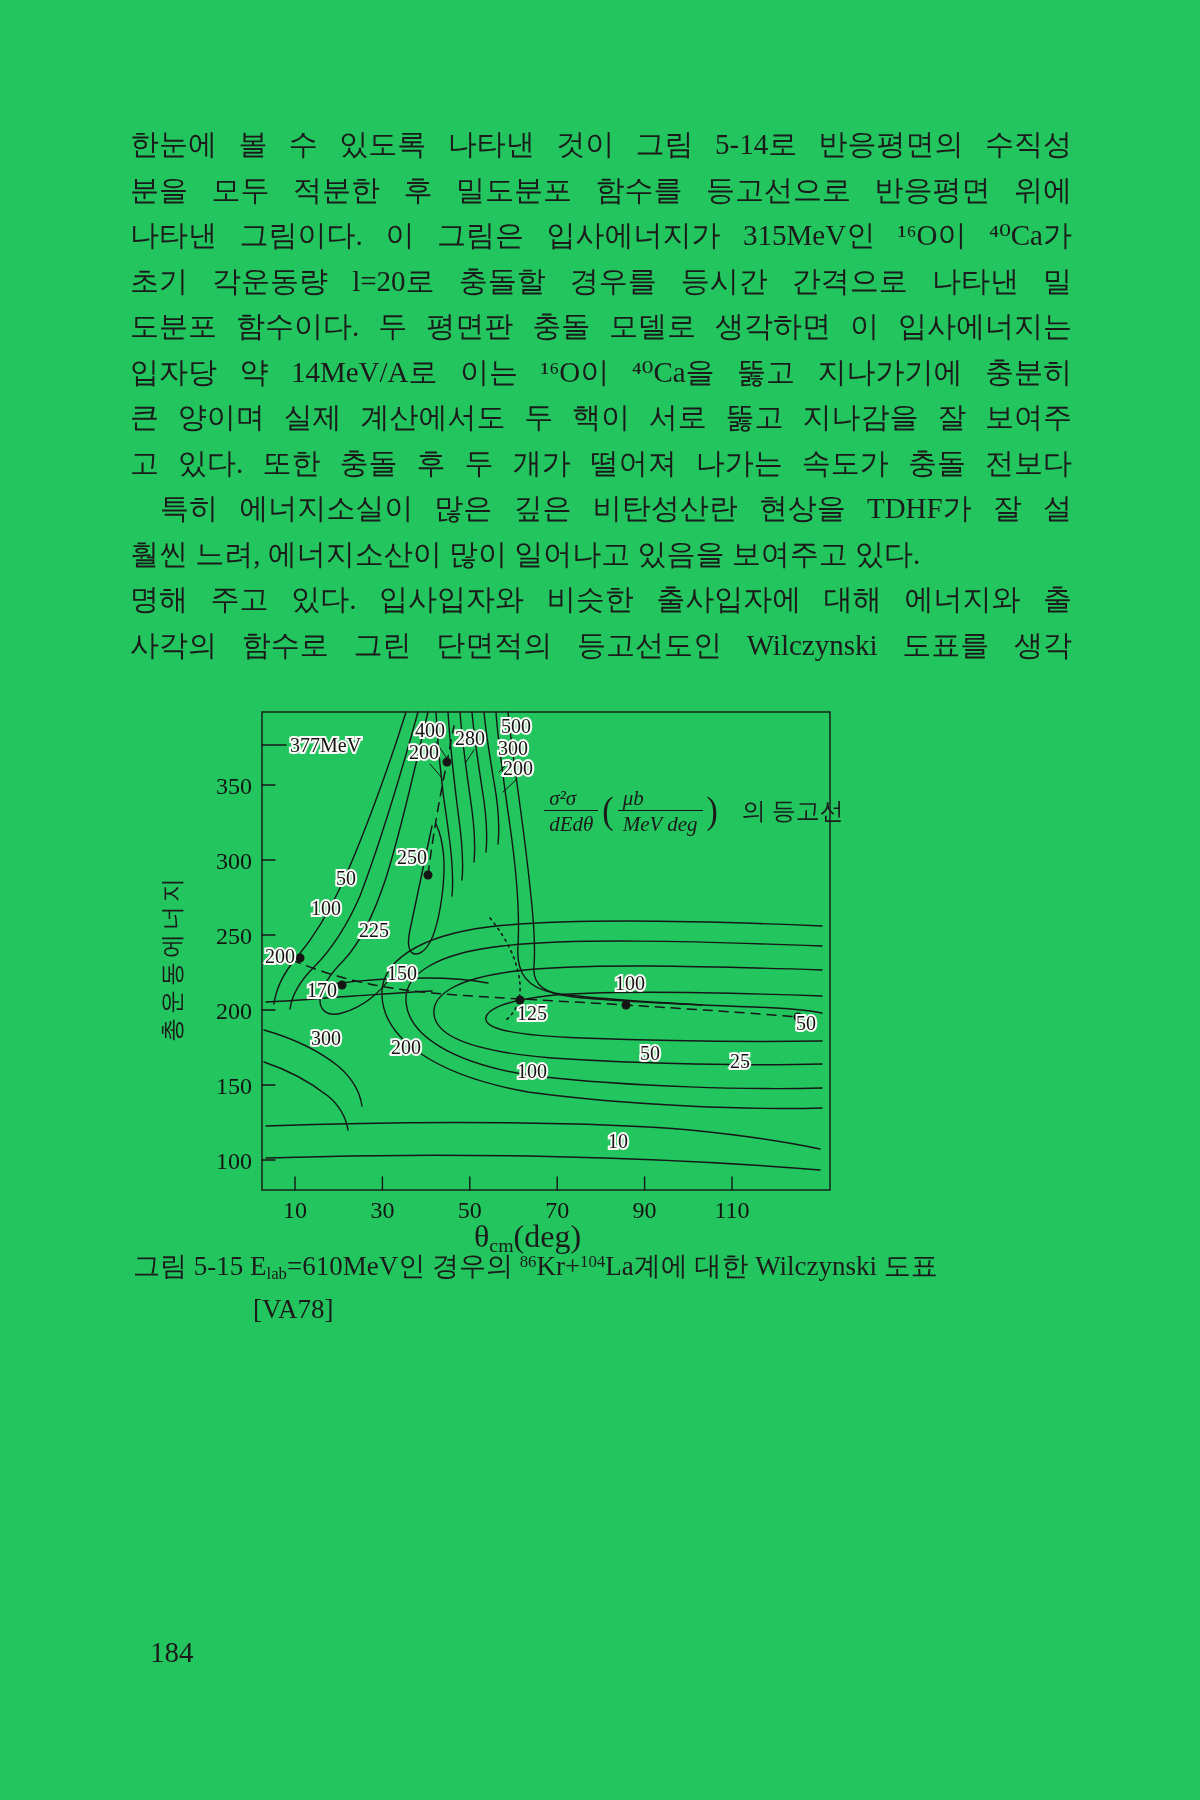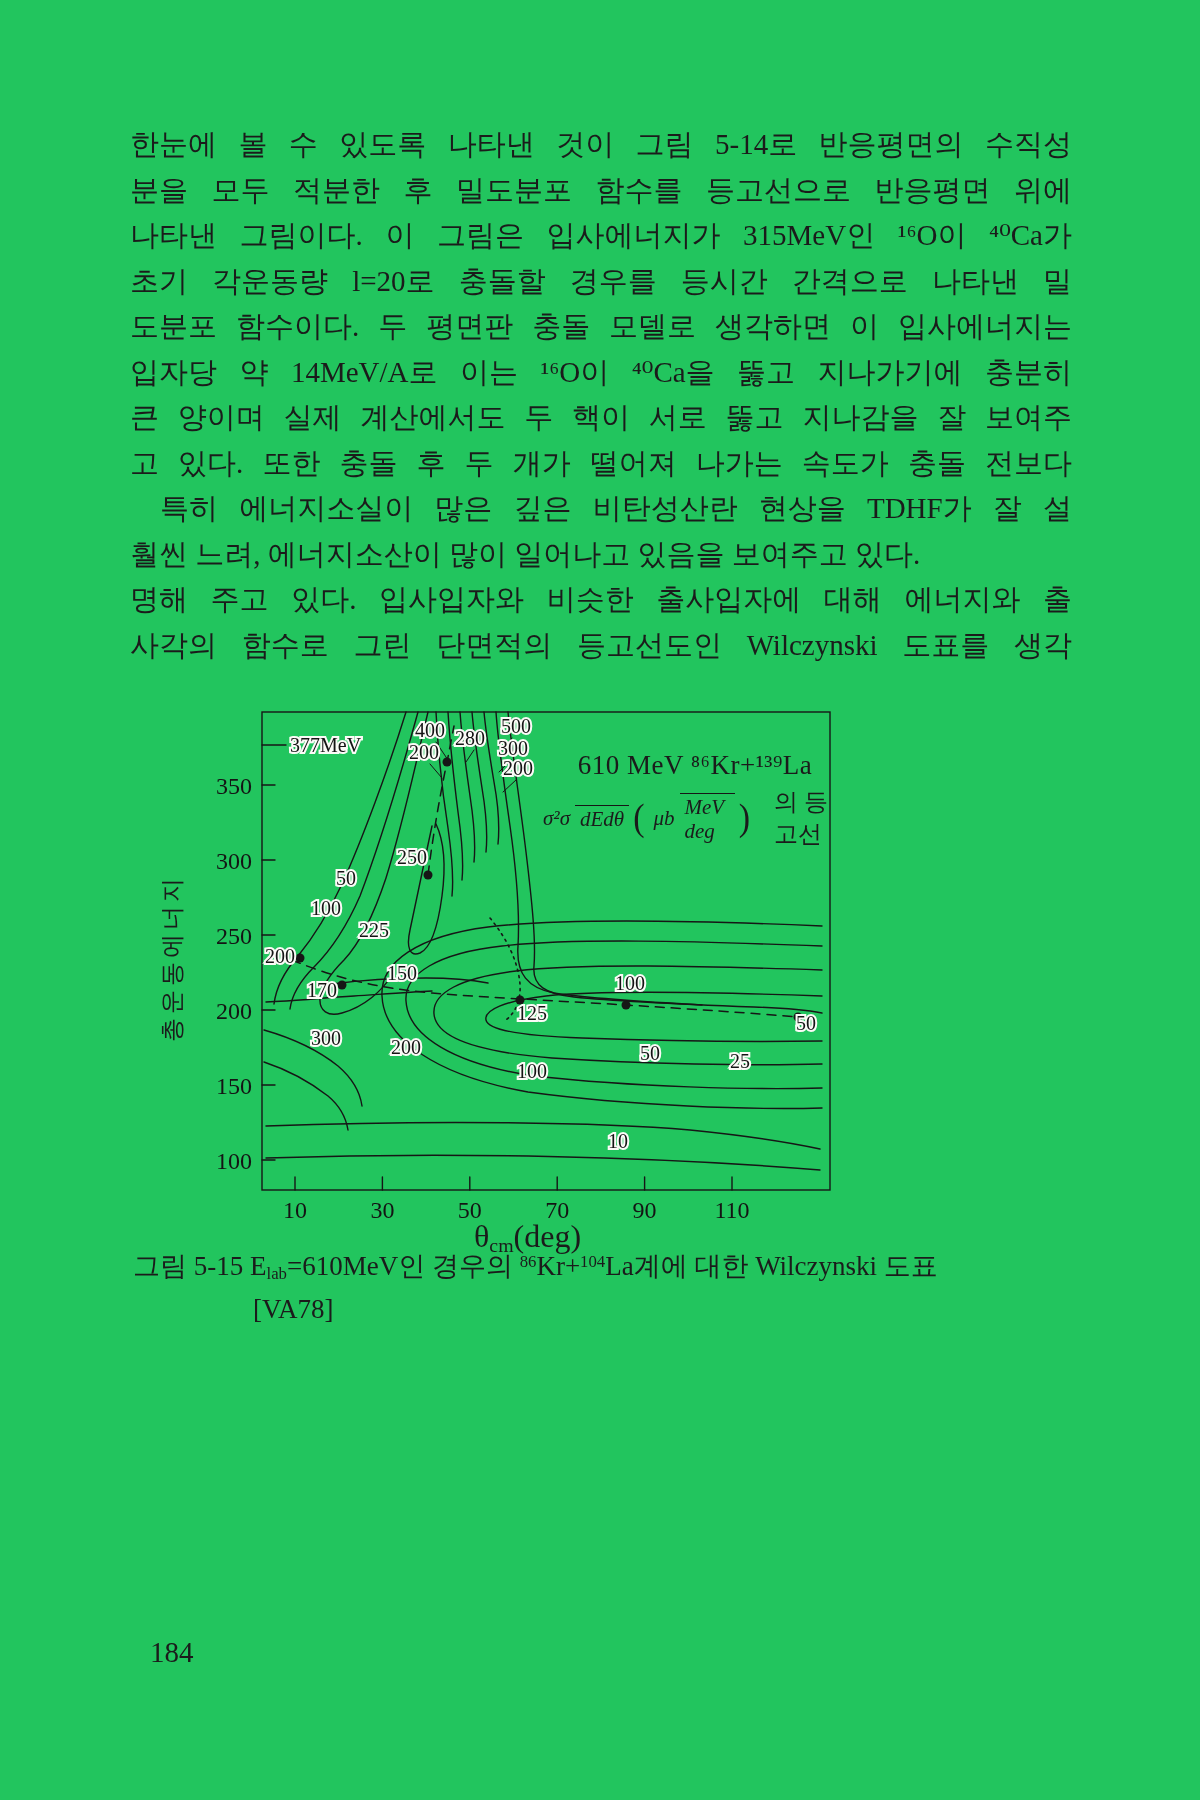--- a/index.html
+++ b/index.html
@@ -14,21 +14,21 @@
   .line{
     font-size:29px;line-height:45.5px;height:45.5px;
     text-align:justify;text-align-last:justify;word-break:keep-all;white-space:normal;
   }
   .line.noj{text-align-last:left}
   .line.ind{text-indent:30px}
   
   .fig-svg{position:absolute;left:130px;top:700px}
   .fig-title{position:absolute;left:545px;top:750px;width:300px;text-align:center;font-size:27px;letter-spacing:.5px}
   .fig-formula{position:absolute;left:538px;top:786px;width:312px;display:flex;justify-content:center;align-items:center;gap:4px;font-size:21px;font-style:italic}
-  .frac{display:inline-flex;flex-direction:row;align-items:center;line-height:1.15}
+  .frac{display:inline-flex;flex-direction:column;align-items:flex-start;line-height:1.15}
   .frac .num{padding:0 5px}
   .frac .den{border-top:1.6px solid #161616;padding:1px 5px 0}
   .paren{font-size:34px;font-style:normal;transform:scaleY(1.12)}
   .suffix{font-style:normal;margin-left:20px;font-size:24px}
   .y-axis-label{
     position:absolute;left:66px;top:942px;width:212px;text-align:center;
     font-size:24px;letter-spacing:4px;transform:rotate(-90deg);
   }
   .x-axis-label{position:absolute;left:474px;top:1218px;width:184px;text-align:left;font-size:32px}
   
@@ -170,21 +170,20 @@
       <line x1="339.8" y1="490" x2="339.8" y2="477"></line>
       <text x="339.8" y="518" class="tick" text-anchor="middle">50</text>
       <line x1="427.20000000000005" y1="490" x2="427.20000000000005" y2="477"></line>
       <text x="427.20000000000005" y="518" class="tick" text-anchor="middle">70</text>
       <line x1="514.6" y1="490" x2="514.6" y2="477"></line>
       <text x="514.6" y="518" class="tick" text-anchor="middle">90</text>
       <line x1="602" y1="490" x2="602" y2="477"></line>
       <text x="602" y="518" class="tick" text-anchor="middle">110</text>
     </svg>
 
-  <div class="fig-title">610 MeV ⁸⁶Kr+¹³⁹La</div>
 
   <div class="fig-formula">
     <span class="frac">
       <span class="num">σ²σ</span>
       <span class="den">dEdθ</span>
     </span>
     <span class="paren">(</span>
     <span class="frac">
       <span class="num">μb</span>
       <span class="den">MeV deg</span>

